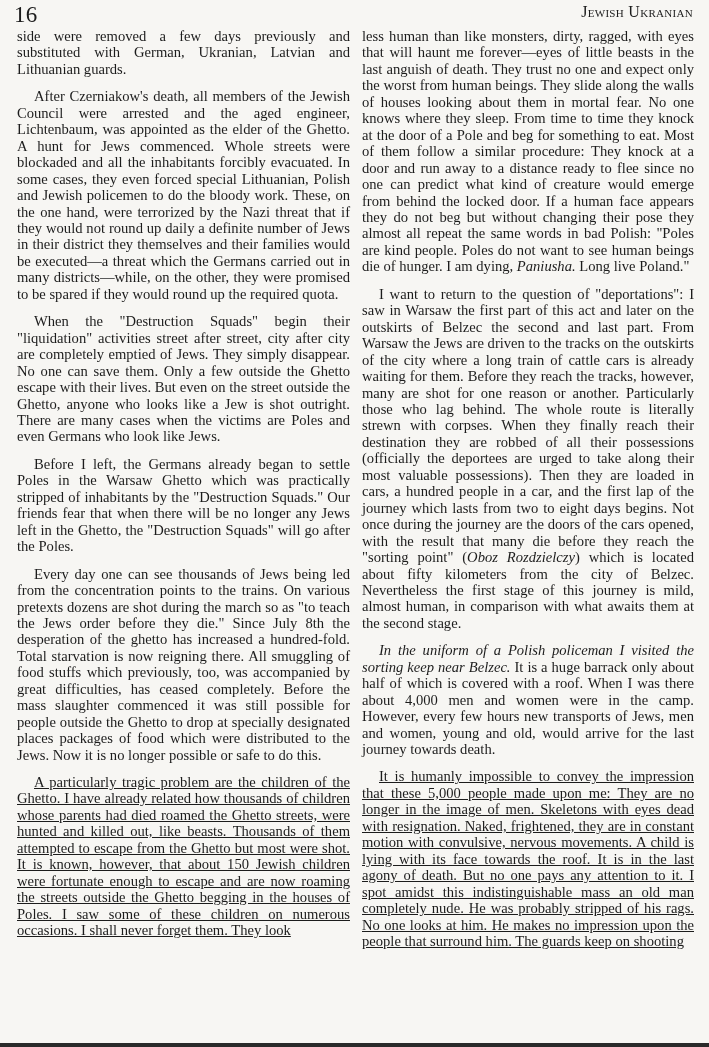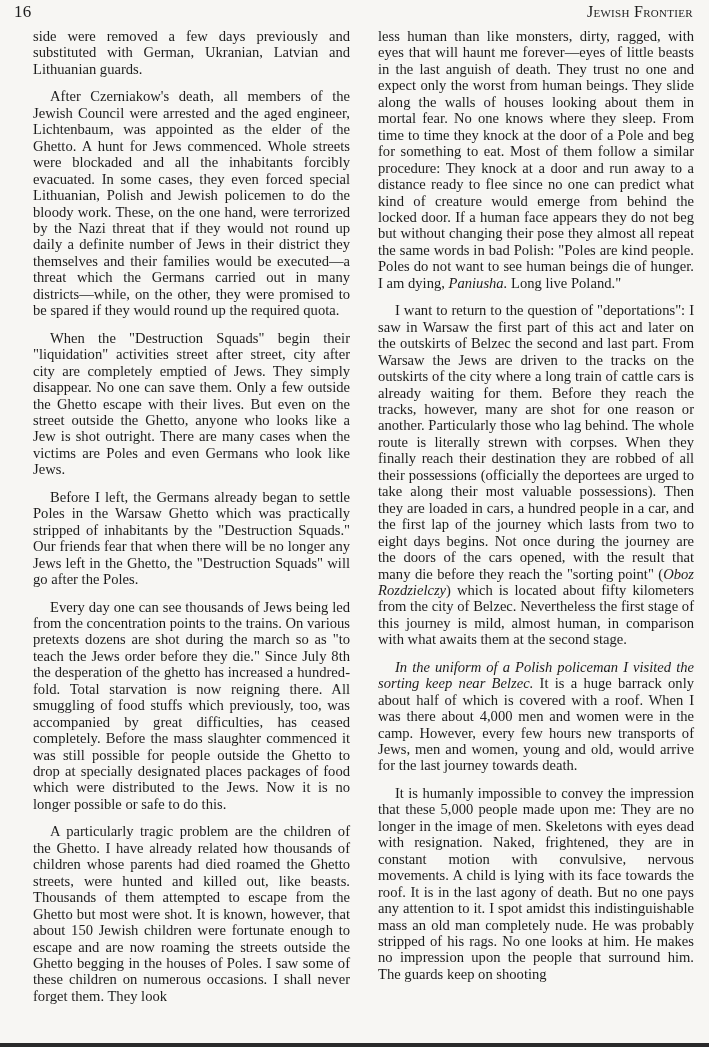--- a/index.html
+++ b/index.html
@@ -5,50 +5,50 @@
   html, body { margin:0; padding:0; }
   body {
     width:709px; height:1047px; overflow:hidden;
     background:#f7f6f3;
     font-family:"Liberation Serif", "DejaVu Serif", serif;
     color:#1c1c1c;
     position:relative;
   }
   .page-number {
     position:absolute; left:14px; top:2px;
-    font-size:17px; letter-spacing:0.2px;
+    font-size:23px; letter-spacing:0.2px;
   }
   .running-head {
     position:absolute; right:16px; top:3px;
     font-size:16px; font-variant:small-caps; letter-spacing:0.3px;
   }
   .col {
     position:absolute; top:28px;
     width:333px;
     font-size:14.6px;
     line-height:16.45px;
     text-align:justify;
     hyphens:manual;
   }
   .col.left { left:17px; }
   .col.right { left:362px; width:332px; }
-  .col p { margin:0 0 11px 16px; text-indent:17px; }
+  .col p { margin:0 0 11px 0; text-indent:17px; }
   .col p.cont { text-indent:0; }
-  .col p.last { margin-bottom:0; }
+  .col p.last { margin-bottom:0;text-decoration:underline; }
   .it { font-style:italic; }
   .bottom-bar {
     position:absolute; left:0; bottom:0; width:709px; height:4px;
     background:#2a2a2a;
   }
 </style>
 </head>
 <body>
 
 <div class="page-number">16</div>
-<div class="running-head">Jewish Frontier</div>
+<div class="running-head">Jewish Ukranian</div>
 
 <div class="col left">
   <p class="cont">side were removed a few days previously and substituted with German, Ukranian, Latvian and Lithuanian guards.</p>
   <p>After Czerniakow's death, all members of the Jewish Council were arrested and the aged engineer, Lichtenbaum, was appointed as the elder of the Ghetto. A hunt for Jews commenced. Whole streets were blockaded and all the inhabitants forcibly evacuated. In some cases, they even forced special Lithuanian, Polish and Jewish policemen to do the bloody work. These, on the one hand, were terrorized by the Nazi threat that if they would not round up daily a definite number of Jews in their district they themselves and their families would be executed—a threat which the Germans carried out in many districts—while, on the other, they were promised to be spared if they would round up the required quota.</p>
   <p>When the "Destruction Squads" begin their "liquidation" activities street after street, city after city are completely emptied of Jews. They simply disappear. No one can save them. Only a few outside the Ghetto escape with their lives. But even on the street outside the Ghetto, anyone who looks like a Jew is shot outright. There are many cases when the victims are Poles and even Germans who look like Jews.</p>
   <p>Before I left, the Germans already began to settle Poles in the Warsaw Ghetto which was practically stripped of inhabitants by the "Destruction Squads." Our friends fear that when there will be no longer any Jews left in the Ghetto, the "Destruction Squads" will go after the Poles.</p>
   <p>Every day one can see thousands of Jews being led from the concentration points to the trains. On various pretexts dozens are shot during the march so as "to teach the Jews order before they die." Since July 8th the desperation of the ghetto has increased a hundred-fold. Total starvation is now reigning there. All smuggling of food stuffs which previously, too, was accompanied by great difficulties, has ceased completely. Before the mass slaughter commenced it was still possible for people outside the Ghetto to drop at specially designated places packages of food which were distributed to the Jews. Now it is no longer possible or safe to do this.</p>
   <p class="last">A particularly tragic problem are the children of the Ghetto. I have already related how thousands of children whose parents had died roamed the Ghetto streets, were hunted and killed out, like beasts. Thousands of them attempted to escape from the Ghetto but most were shot. It is known, however, that about 150 Jewish children were fortunate enough to escape and are now roaming the streets outside the Ghetto begging in the houses of Poles. I saw some of these children on numerous occasions. I shall never forget them. They look</p>
 </div>
 

